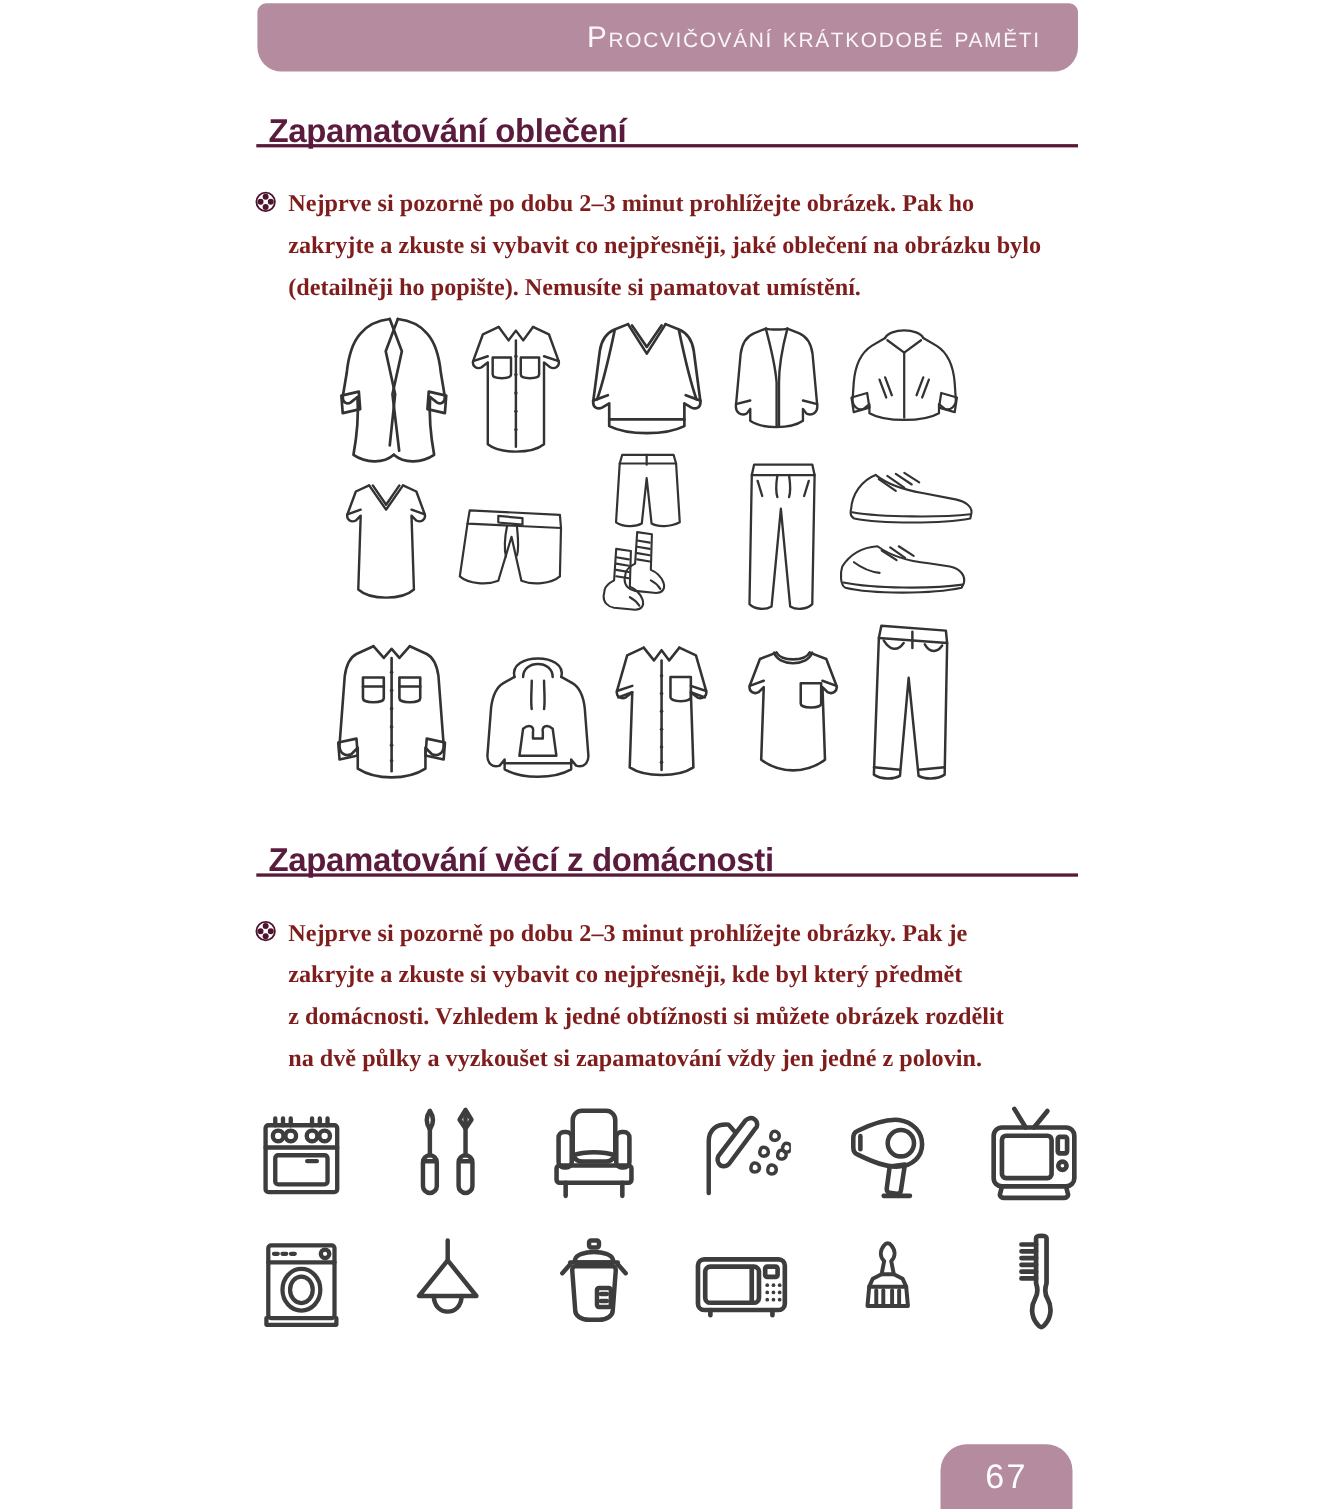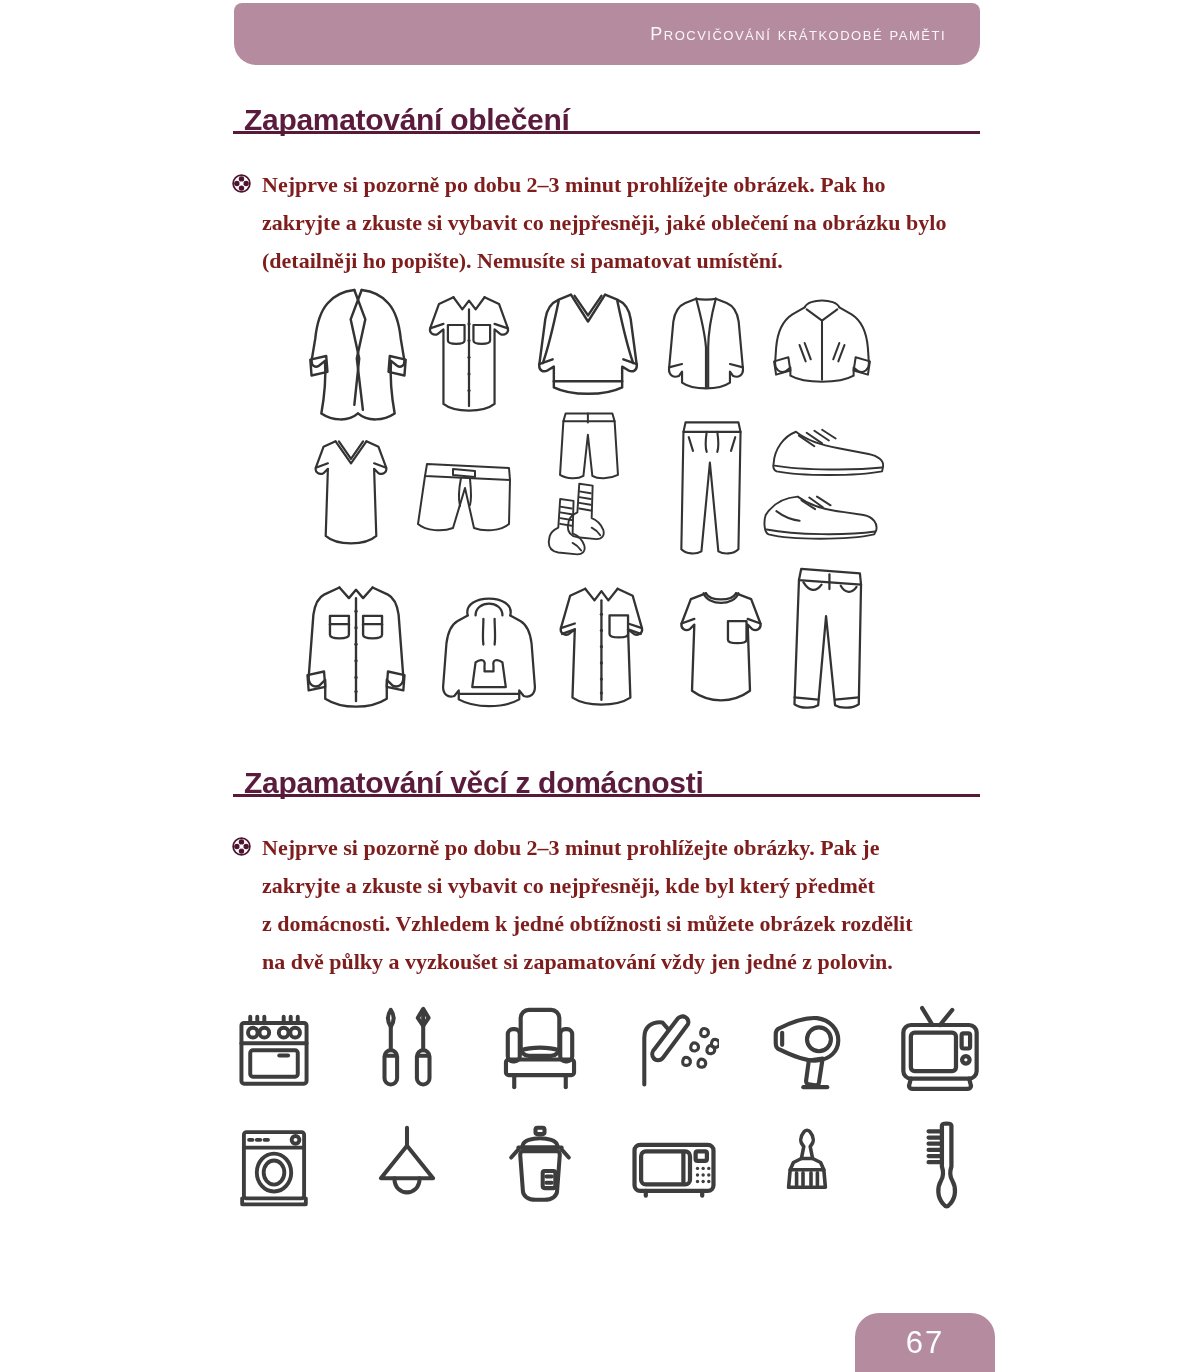--- a/index.html
+++ b/index.html
@@ -8,21 +8,21 @@
     font-family:"Liberation Sans",sans-serif;overflow:hidden;
   }
   .abs{position:absolute;}
   
   #header-bar{
     left:234px;top:3px;width:746px;height:62px;background:#b58c9f;
     border-radius:8px 8px 22px 22px;display:flex;align-items:center;
     justify-content:flex-end;padding-right:34px;box-sizing:border-box;
   }
   #header-bar .t{
-    font-variant:small-caps;color:#faf6f8;font-size:18px;
+    font-variant:small-caps;color:#faf6f8;font-size:27px;
     letter-spacing:1.5px;font-weight:400;
   }
   
   .sec-head{
     left:233px;margin:11px;font-size:30px;font-weight:700;color:#5a1b3c;
     letter-spacing:-0.3px;font-family:"Liberation Sans",sans-serif;
   }
   .rule{left:233px;width:747px;height:3px;background:#571a39;}
   
   .para{
@@ -36,21 +36,21 @@
   .fig{}
   .fig .it{position:absolute;}
   svg.cloth{color:#333333;display:block;width:100%;height:100%;}
   svg.house{color:#3d3d3d;display:block;}
   .house-grid{left:224px;top:1000px;width:766px;}
   .hrow{display:flex;justify-content:space-between;align-items:center;height:96px;}
   .hrow + .hrow{margin-top:22px;}
   .hcell{width:100px;display:flex;justify-content:center;align-items:center;}
   
   #page-badge{
-    left:855px;top:1313px;width:140px;height:59px;background:#b58c9f;
+    left:855px;top:1313px;width:120px;height:59px;background:#b58c9f;
     border-radius:24px 24px 0 0;display:flex;align-items:center;justify-content:center;
     color:#ffffff;font-size:31px;letter-spacing:2px;font-variant:small-caps;
   }
 </style>
 </head>
 <body>
 
 <div id="header-bar" class="abs">
   <span class="t">Procvičování krátkodobé paměti</span>
 </div>

